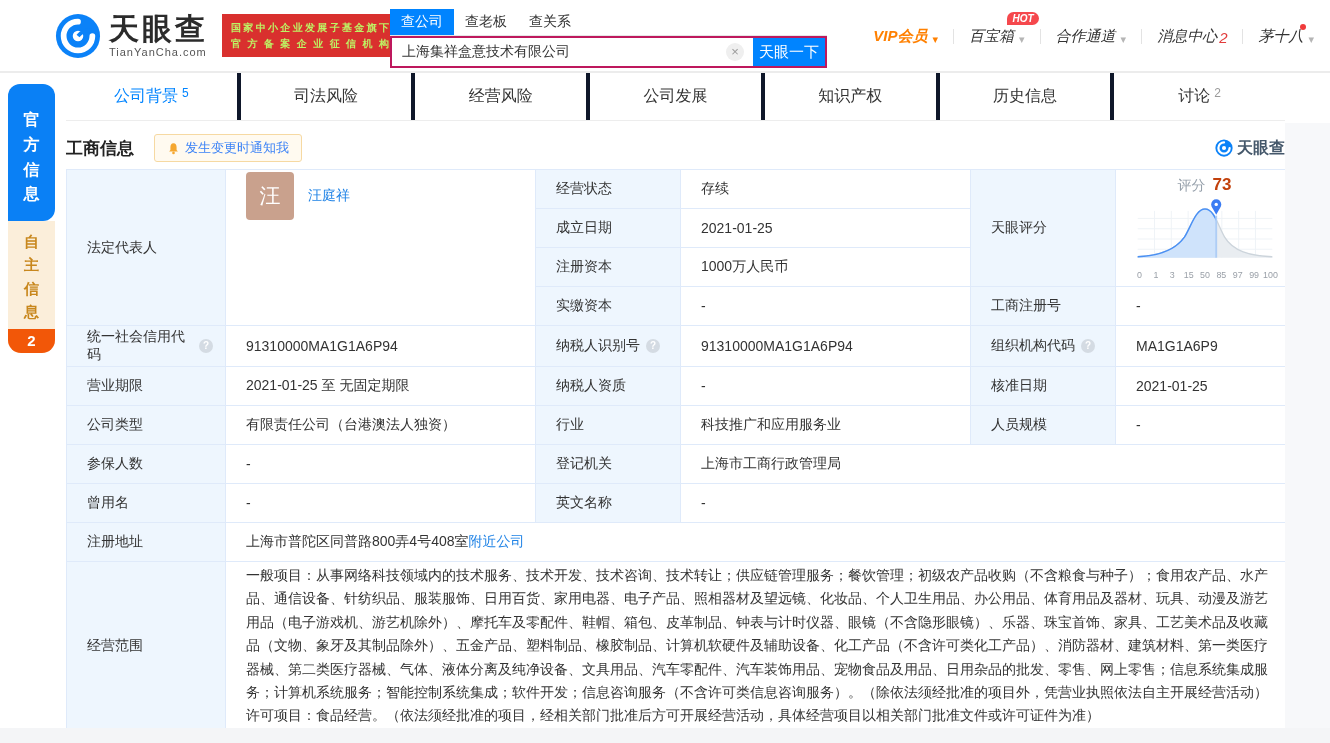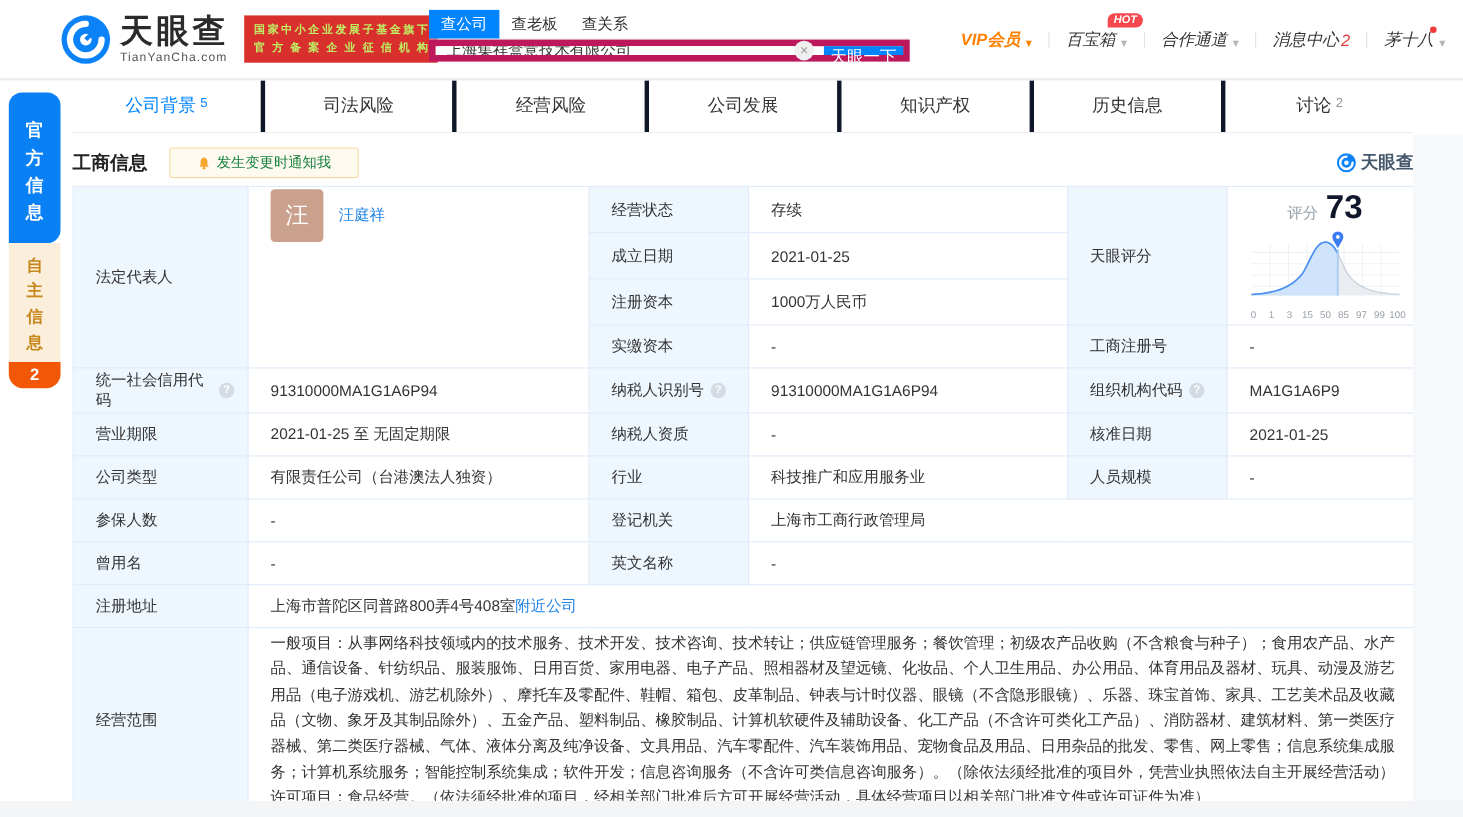--- a/index.html
+++ b/index.html
@@ -14,21 +14,21 @@
   .logo-text { margin-left:8px; }
   .logo-brand { font-size:30px; font-weight:bold; color:#2b2b2b; letter-spacing:3px; line-height:1; }
   .logo-domain { font-size:11px; color:#555; letter-spacing:1px; margin-top:2px; }
   .gov-badge { margin-left:14px; background:#d9302e; color:#bef264; width:176px; padding:6px 9px; font-size:10px; font-weight:bold; line-height:1.55; text-align:justify; text-align-last:justify; }
   .gov-badge div { text-align:justify; text-align-last:justify; }
 
   .search-block { position:absolute; left:390px; top:9px; width:437px; }
   .search-tabs { display:flex; align-items:flex-end; border-bottom:1px solid #e6e6e6; }
   .search-tab { font-size:14px; padding:4px 11px; color:#333; cursor:pointer; }
   .search-tab.active { background:#0084ff; color:#fff; }
-  .search-row { display:flex; border:6px solid #be185d; height:20px; }
+  .search-row { display:flex; border:2px solid #be185d; height:32px; }
   .search-input { flex:1; border:none; outline:none; font-size:14px; padding:0 8px 0 10px; color:#333; font-family:inherit; }
   .clear-icon { align-self:center; width:18px; height:18px; border-radius:50%; background:#efefef; color:#9a9a9a; font-size:13px; line-height:17px; text-align:center; margin-right:9px; cursor:pointer; }
   .search-btn { width:72px; background:#0084ff; color:#fff; border:none; font-size:15px; cursor:pointer; font-family:inherit; }
 
   .top-nav { position:absolute; right:16px; top:0; height:73px; display:flex; align-items:center; font-size:15px; }
   .tn-item { display:flex; align-items:flex-end; position:relative; cursor:pointer; color:#333;font-style:italic; }
   .tn-sep { width:1px; height:15px; background:#e3e3e3; margin:0 15px; }
   .vip { color:#ff8000; font-weight:bold; }
   .caret { font-size:11px; color:#b5b5b5; margin-left:5px; }
   .caret.orange { color:#ff8000; }
@@ -47,42 +47,42 @@
   
   .side-tabs { position:absolute; left:8px; top:84px; width:47px; z-index:5; }
   .side-official { background:#0a80f5; color:#fff; border-radius:12px 12px 12px 0; padding:24px 0 14px; display:flex; justify-content:center; font-size:16px; font-weight:bold; cursor:pointer; }
   .side-official .vtext, .side-self .vtext { width:17px; line-height:1.55; text-align:center; word-break:break-all; }
   .side-self { background:#fbeeda; color:#c8871d; border-radius:0 0 13px 13px; padding-top:9px; display:flex; flex-direction:column; align-items:center; font-size:15px; font-weight:bold; cursor:pointer; }
   .side-self-badge { margin-top:6px; width:100%; background:#f25708; color:#fff; text-align:center; font-size:15px; font-weight:bold; height:24px; line-height:24px; border-radius:0 0 13px 13px; }
 
   
   .section-head { margin-left:66px; width:1219px; height:40px; margin-top:7px; display:flex; align-items:center; }
   .section-title { font-size:17px; font-weight:bold; color:#222; }
-  .notify-btn { margin-left:20px; display:flex; align-items:center; gap:5px; border:1px solid #f6d9a2; background:#fffaf0; color:#15803d; font-size:13px; padding:4px 24px; border-radius:3px; cursor:pointer; }
+  .notify-btn { margin-left:20px; display:flex; align-items:center; gap:5px; border:1px solid #f6d9a2; background:#fffaf0; color:#3b82f6; font-size:13px; padding:4px 12px; border-radius:3px; cursor:pointer; }
   .watermark { margin-left:auto; display:flex; align-items:center; gap:4px; color:#45586b; font-weight:bold; font-size:16px; }
 
   
   table.biz { margin-left:66px; width:1219px; border-collapse:collapse; table-layout:fixed; margin-top:1px; }
   table.biz td { border:1px solid #dfeafa; font-size:14px; color:#333; padding:2px 12px 2px 20px; height:39px; }
   td.lbl { background:#eef6fe; }
   .lbl-flex { display:flex; align-items:center; gap:6px; }
   .help-icon { display:inline-block; width:14px; height:14px; border-radius:50%; background:#d4dbe3; color:#fff; font-size:10px; font-weight:bold; line-height:14px; text-align:center; cursor:pointer; flex:none; }
   td.legal-cell { vertical-align:top; padding-top:16px; }
   .legal-flex { display:flex; align-items:center; gap:14px; }
   .avatar { width:48px; height:48px; border-radius:4px; background:#c9a18d; color:#fff; font-size:21px; display:flex; align-items:center; justify-content:center; cursor:pointer; }
   a.link, .link { color:#2083e6; text-decoration:none; cursor:pointer; }
   .addr-flex { display:flex; align-items:center; }
   td.scope-cell { line-height:1.67; padding:8px 22px 8px 20px; }
 
   
   td.chart-cell { padding:4px 8px; }
   .score-box { width:100%; display:flex; flex-direction:column; align-items:center; }
   .score-title { display:flex; align-items:baseline; gap:7px; margin-bottom:1px; }
   .score-word { font-size:14px; color:#96a0ab; }
-  .score-num { font-size:30px; font-weight:bold; color:#0f172a; }
+  .score-num { font-size:17px; font-weight:bold; color:#c2410c; }
 
   
   .right-gutter { position:absolute; right:0; top:123px; width:45px; bottom:0; background:#f7f8fa; }
   .bottom-strip { position:absolute; left:0; right:0; bottom:0; height:15px; background:#f4f5f7; }
 </style>
 </head>
 <body>
 
 <div class="page">
 

